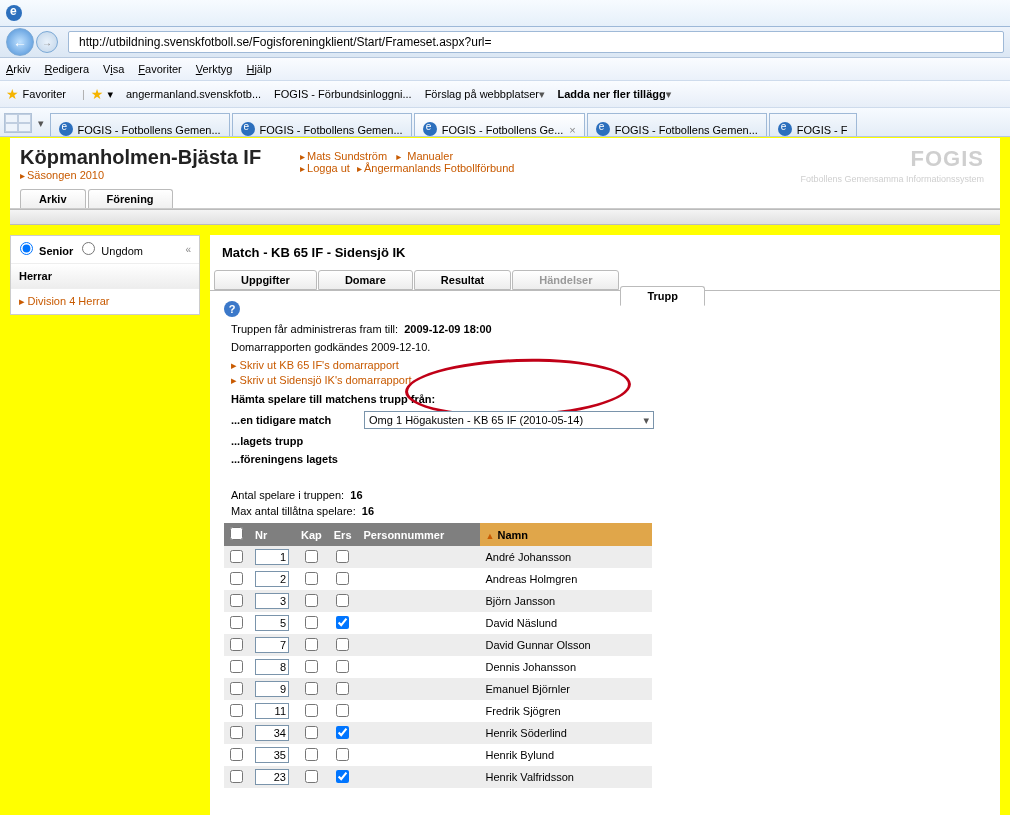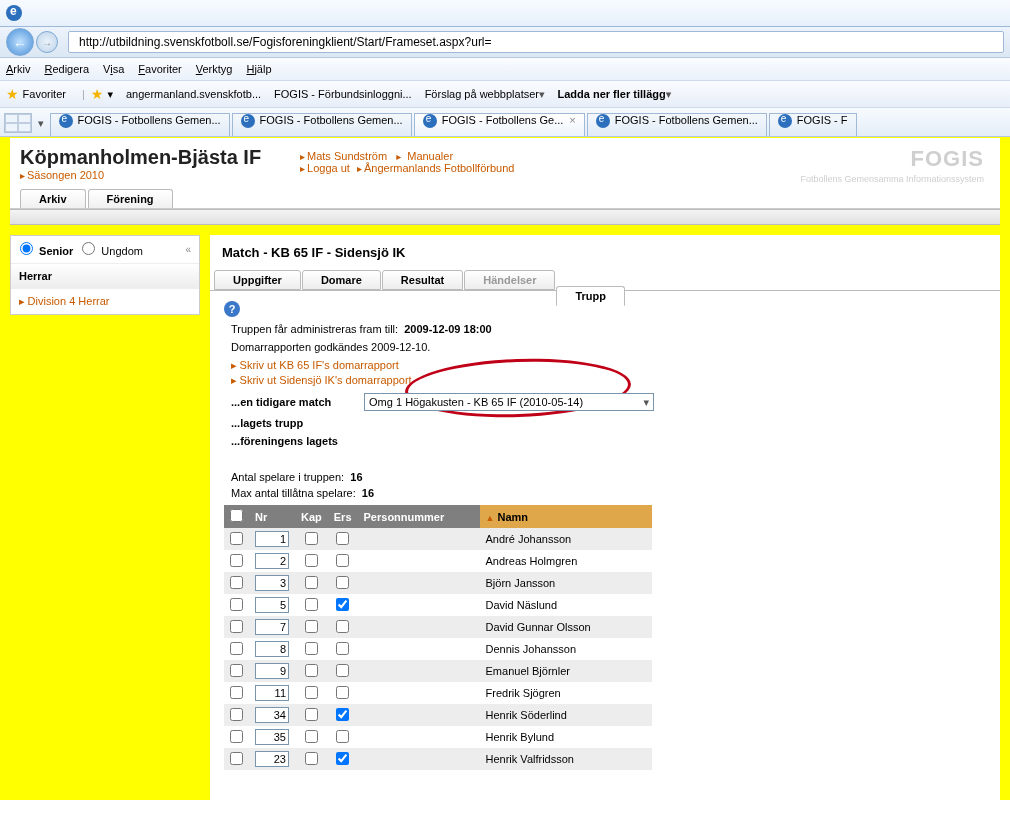--- a/index.html
+++ b/index.html
@@ -15,21 +15,21 @@
   .menubar{background:linear-gradient(#fafcff,#eaf1fa);height:22px;display:flex;align-items:center;padding:0 6px;border-bottom:1px solid #cedbec}
   .menubar span{margin-right:14px;cursor:default}
   .menubar span u{text-decoration:underline}
   .favbar{background:linear-gradient(#fafcff,#e7eef8);height:26px;display:flex;align-items:center;padding:0 6px;border-bottom:1px solid #cedbec;font-size:11px}
   .favbar .star{color:#f5b400;font-size:14px;margin-right:4px}
   .favbar .item{margin-right:10px;display:flex;align-items:center}
   .favbar .drop:after{content:" ▾";color:#555}
   .tabsrow{background:linear-gradient(#f7fbff,#e4edf7);height:28px;display:flex;align-items:flex-end;padding:0 4px;border-bottom:1px solid #b6c8de}
   .tabsrow .tiles{border:1px solid #b0c2d8;background:#eef4fb;width:26px;height:18px;margin:0 6px 3px 0;display:flex;flex-wrap:wrap}
   .tabsrow .tiles div{width:11px;height:7px;border:1px solid #c0cee0}
-  .btab{border:1px solid #9fb9d7;border-bottom:none;background:linear-gradient(#f4f8fd,#e1ebf6);height:22px;display:flex;align-items:flex-start;padding:0 8px;margin-right:2px;font-size:11px;max-width:170px}
+  .btab{border:1px solid #9fb9d7;border-bottom:none;background:linear-gradient(#f4f8fd,#e1ebf6);height:22px;display:flex;align-items:flex-end;padding:0 8px;margin-right:2px;font-size:11px;max-width:170px}
   .btab.active{background:linear-gradient(#fff,#eef4fb);font-weight:normal}
   .btab .ie{width:14px;height:14px;background:#2c6fbd;border-radius:50%;display:inline-block;margin-right:5px;position:relative}
   .btab .ie:after{content:"e";color:#fff;font-size:10px;position:absolute;left:3px;top:-1px}
   .btab .x{margin-left:6px;color:#888}
   .btab .label{overflow:hidden;text-overflow:ellipsis;white-space:nowrap}
 
   
   .page{background:#ffff00;padding:1px 10px 0 10px}
   .headerbox{background:#fff;border-bottom:1px solid #ccc;padding:8px 10px 0 10px;position:relative}
   .headerbox h1{margin:0;font-size:20px;font-weight:bold;font-family:Verdana,sans-serif;color:#222}
@@ -47,21 +47,21 @@
   .maingrid{display:flex;margin-top:10px}
   .sidebar{width:188px;background:#fff;border:1px solid #ccc;margin-right:10px;font-size:11px;align-self:flex-start}
   .sidebar .row{display:flex;align-items:center;padding:6px 8px;border-bottom:1px solid #eee}
   .sidebar .row.hdr{background:linear-gradient(#fff,#ededed);font-weight:bold}
   .sidebar input[type=radio]{margin:0 3px 0 1px}
   .sidebar .collapse{margin-left:auto;color:#888;font-size:10px}
   .sidebar .link{color:#c85a00;padding:6px 8px;display:block}
   .content{flex:1;background:#fff;padding:0 0 20px 0}
   .content h2{background:#fff;margin:0;padding:10px 12px 8px 12px;font-size:13px;font-weight:bold}
   .tabsB{display:flex;border-bottom:1px solid #bbb;height:22px;align-items:flex-end;padding-left:4px}
-  .tabsB .t{border:1px solid #bbb;border-bottom:1px solid #bbb;background:linear-gradient(#fff,#ededed);padding:3px 18px;font-size:11px;border-radius:3px 3px 0 0;margin-right:1px;font-weight:bold;cursor:pointer}
+  .tabsB .t{border:1px solid #bbb;border-bottom:1px solid #bbb;background:linear-gradient(#fff,#ededed);padding:3px 26px;font-size:11px;border-radius:3px 3px 0 0;margin-right:1px;font-weight:bold;cursor:pointer}
   .tabsB .t.active{background:#fff;border-bottom:1px solid #fff;position:relative;top:16px}
   .tabsB .t.dim{color:#999}
   .inner{padding:10px 14px;font-size:11px}
   .inner .help{width:16px;height:16px;border-radius:50%;background:#3b78c9;color:#fff;font-weight:bold;display:inline-flex;align-items:center;justify-content:center;font-size:11px}
   .inner p{margin:6px 7px}
   .inner .lnk{color:#c85a00}
   .inner .sel{border:1px solid #7a94ab;padding:2px 4px;background:#fff;font-size:11px;width:280px;display:inline-block;position:relative}
   .inner .sel:after{content:"▾";position:absolute;right:4px;top:2px;color:#555}
   .circ{position:absolute;border:3px solid #c00017;border-radius:50%;width:220px;height:52px;transform:rotate(-2deg)}
 
@@ -200,20 +200,21 @@
           <div class="t dim">Händelser</div>
           <div class="t active">Trupp</div>
         </div>
       <div class="inner" style="position:relative">
         <span class="help">?</span>
         <p><span>Truppen får administreras fram till:</span>&nbsp;&nbsp;<b>2009-12-09 18:00</b></p>
         <p>Domarrapporten godkändes 2009-12-10.</p>
         <div class="circ" style="left:195px;top:68px"></div>
         <p><span class="ar" style="color:#c85a00">▸ </span><span class="lnk">Skriv ut KB 65 IF's domarrapport</span></p>
         <p style="margin-top:-4px"><span class="ar" style="color:#c85a00">▸ </span><span class="lnk">Skriv ut Sidensjö IK's domarrapport</span></p>
+        <p><b>Hämta spelare till matchens trupp från:</b></p>
         <p>
           <b style="display:inline-block;width:130px">...en tidigare match</b>
           <span class="sel"><span>Omg 1 Högakusten - KB 65 IF (2010-05-14)</span></span>
         </p>
         <p><b>...lagets trupp</b></p>
         <p><b>...föreningens lagets</b></p>
         <br>
         <p><span>Antal spelare i truppen:</span>&nbsp;&nbsp;<b>16</b></p>
         <p style="margin-top:-2px"><span>Max antal tillåtna spelare:</span>&nbsp;&nbsp;<b>16</b></p>
 

